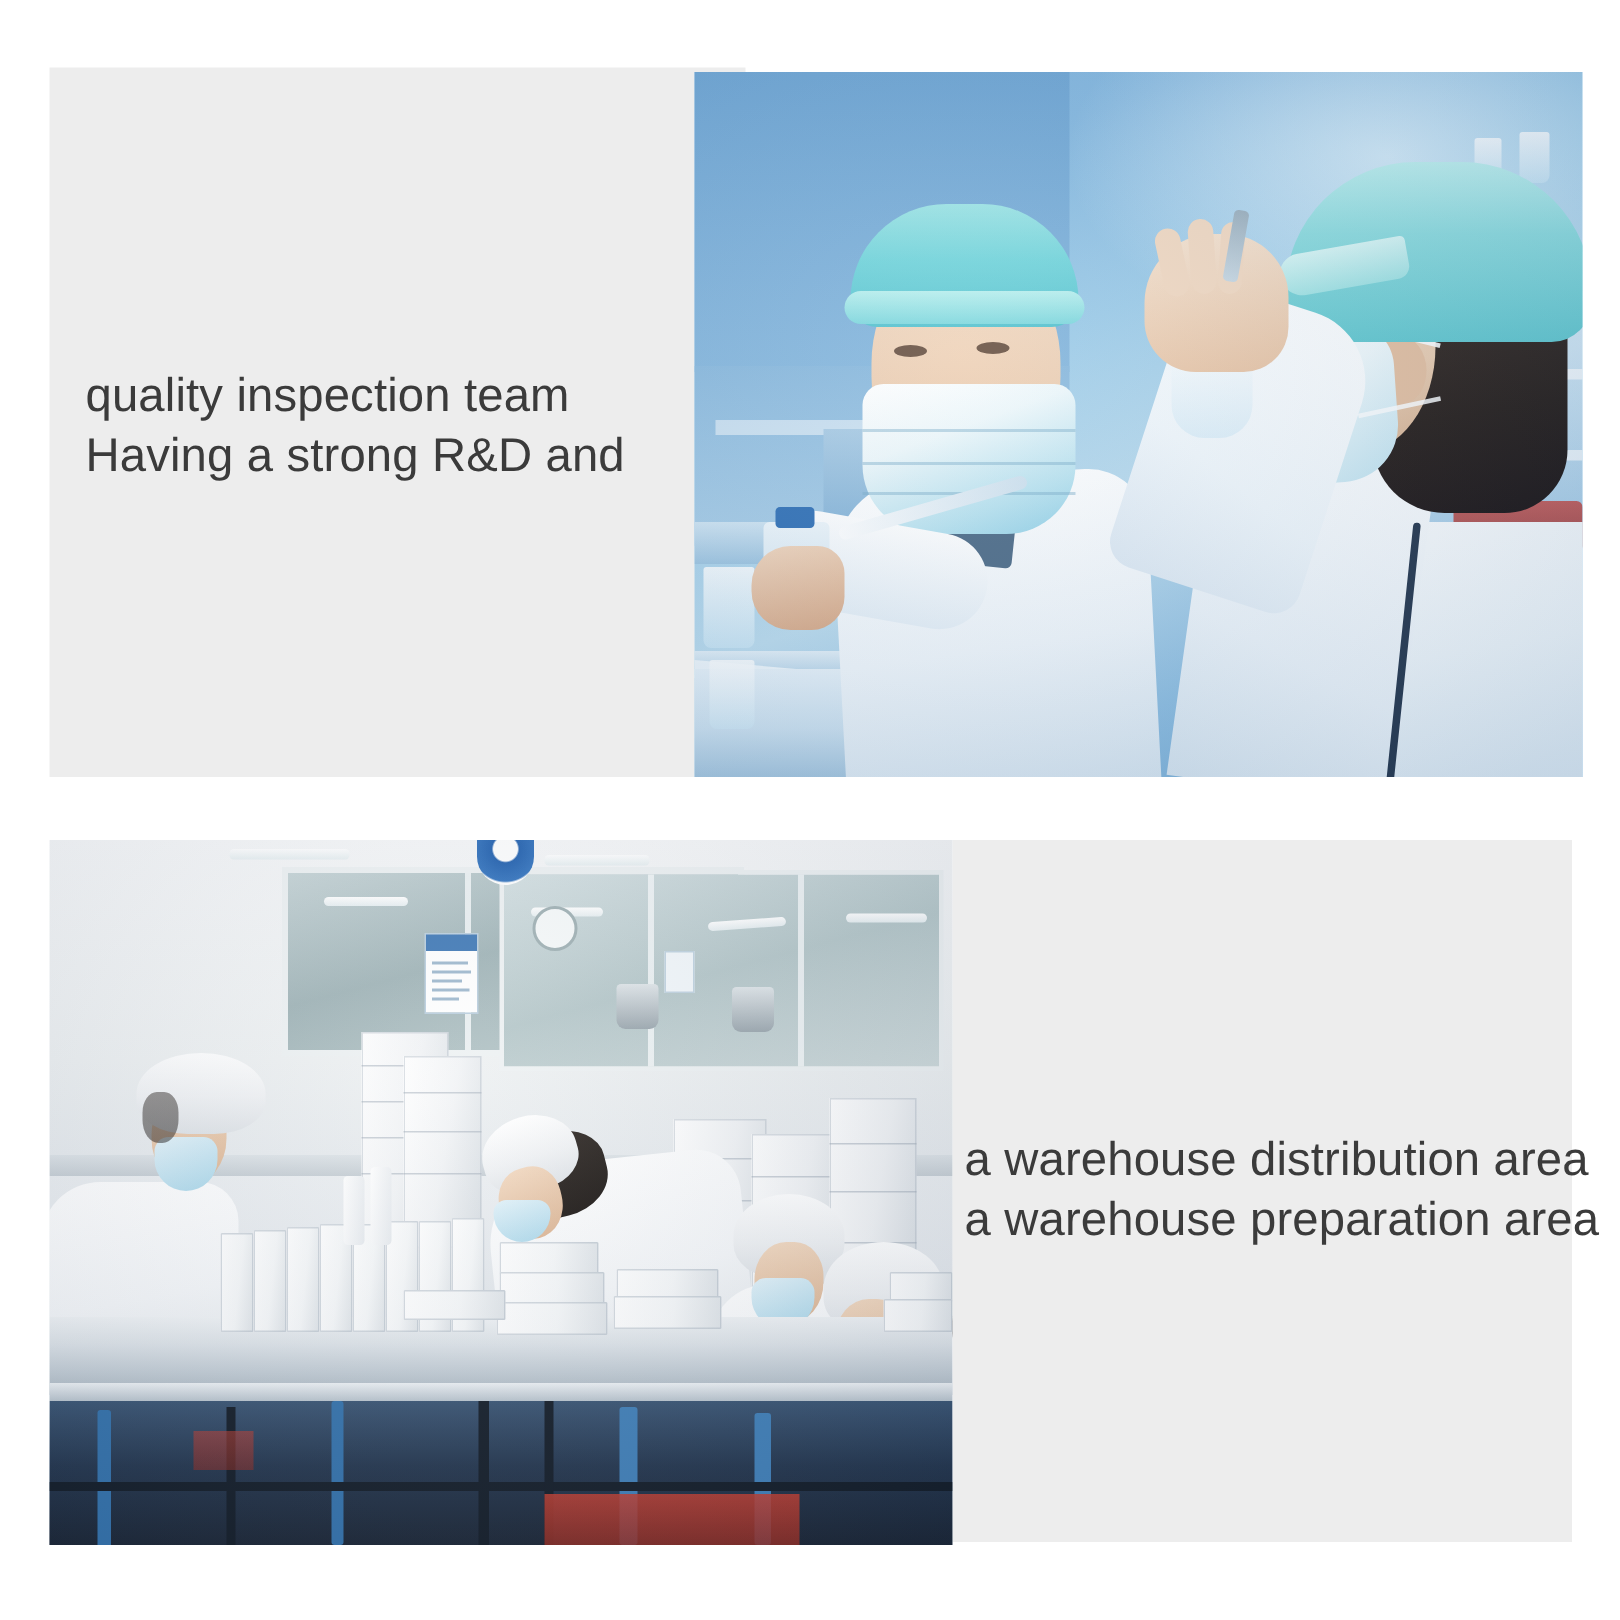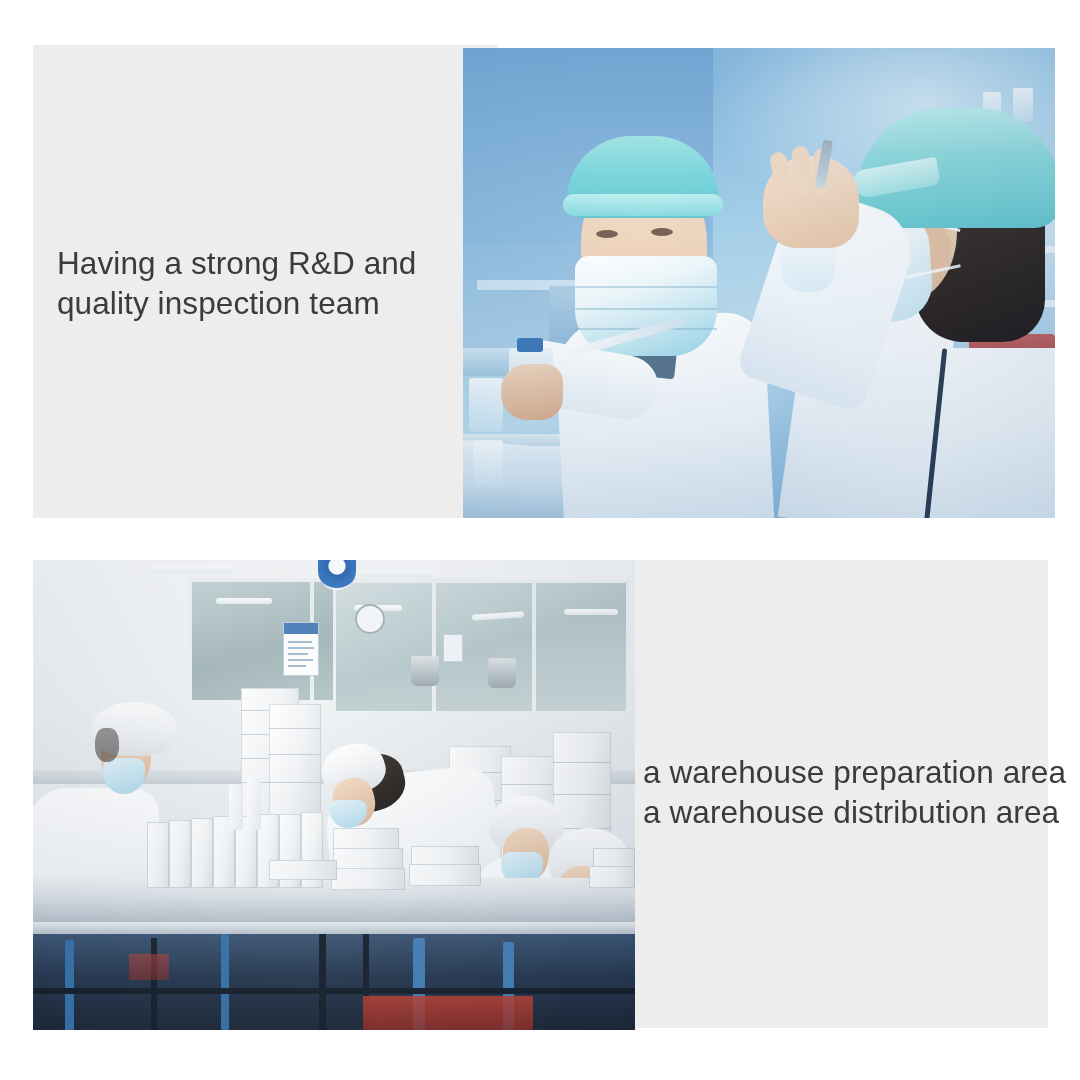--- a/index.html
+++ b/index.html
@@ -411,22 +411,22 @@
   }
 </style>
 </head>
 <body>
 
 <div class="stage">
 
   <div class="gray-panel" style="left:33px; top:45px; width:464px; height:473px;"></div>
 
   <div class="caption" style="left:57px; top:243px; width:420px;">
+    <span class="line">quality inspection team</span>
     <span class="line">Having a strong R&amp;D and</span>
-    <span class="line">quality inspection team</span>
   </div>
 
   <div class="photo" id="photo-lab">
     <div class="lab-wall w1"></div>
     <div class="lab-wall w2"></div>
     <div class="lab-shelf"></div>
     <div class="lab-cab"></div>
     <div class="lab-bench"></div>
     <div class="lab-bench2"></div>
 
@@ -486,22 +486,22 @@
     <div class="bottle-cap"></div>
     <div class="hand-low"></div>
     <div class="pipette"></div>
 
     <div class="grade"></div>
   </div>
 
   <div class="gray-panel" style="left:600px; top:560px; width:448px; height:468px;"></div>
 
   <div class="caption" style="left:643px; top:752px; width:400px;">
+    <span class="line">a warehouse distribution area</span>
     <span class="line">a warehouse preparation area</span>
-    <span class="line">a warehouse distribution area</span>
   </div>
 
   <div class="photo" id="photo-warehouse">
     <div class="wh-wall"></div>
 
     <div class="wh-ceil-light" style="left:120px; top:6px; width:80px; height:7px;"></div>
     <div class="wh-ceil-light" style="left:330px; top:10px; width:70px; height:7px;"></div>
     <div class="wh-ceil-light" style="left:470px; top:34px; width:96px; height:8px; transform:rotate(-3deg);"></div>
 
     <div class="wh-window">

